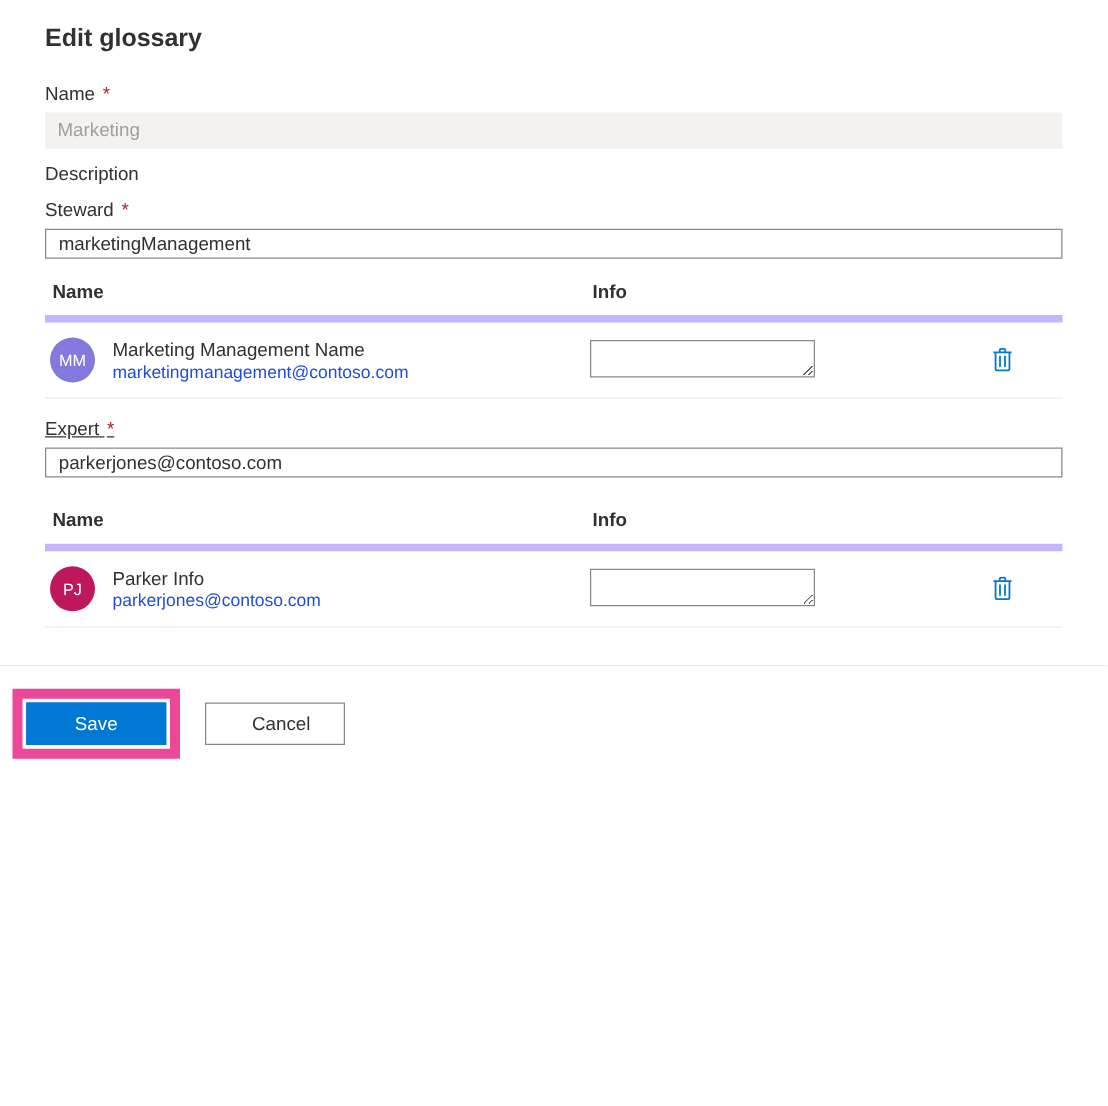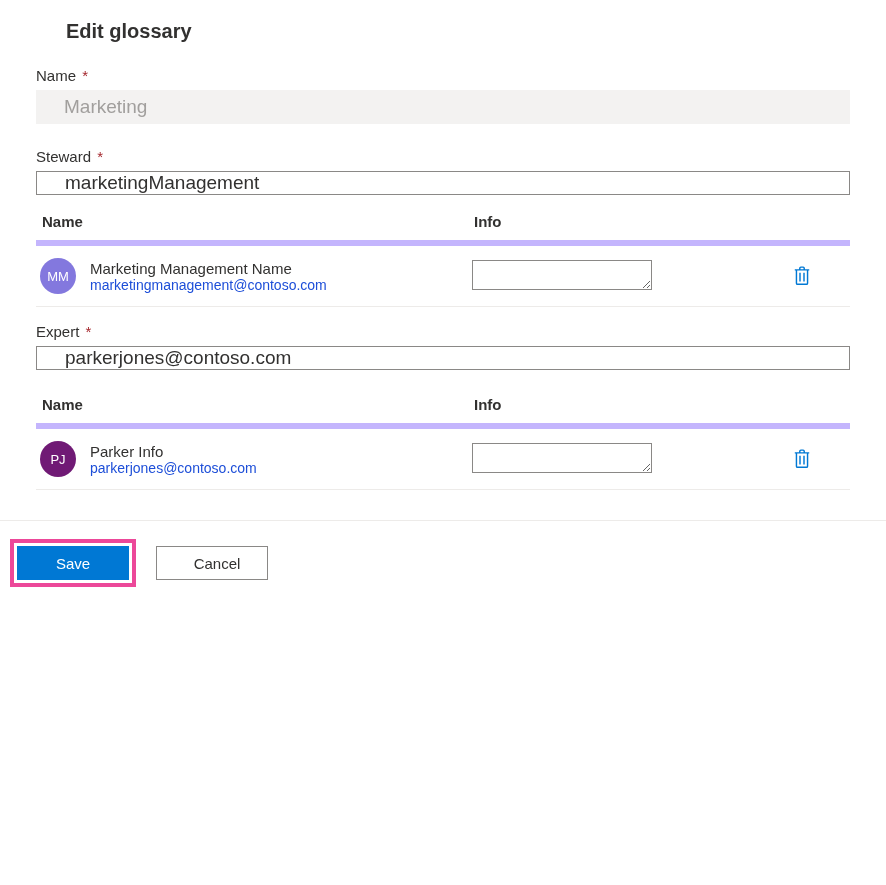--- a/index.html
+++ b/index.html
@@ -10,36 +10,35 @@
       background: #fff;
       width: 886px;
       padding: 0;
     }
     .panel { padding: 20px 36px 0 36px; }
     .title {
       font-size: 20px;
       font-weight: 600;
       margin-bottom: 24px;
       color: #323130;
-      margin-left: 30px;
-    }
-    .field { margin-bottom: 24px; }
+    }
+    .field { margin-bottom: 12px; }
     .label {
       font-size: 15px;
       font-weight: 400;
       color: #323130;
       margin-bottom: 6px;
       display: block;
     }
     .req { color: #a4262c; margin-left: 2px; }
     .text-input, .textarea, .search-input {
       width: 100%;
       font-family: inherit;
-      font-size: 19px;
-      padding: 6px 28px;
+      font-size: 15px;
+      padding: 6px 10px;
       border: 1px solid #8a8886;
       background: #fff;
       color: #323130;
       outline: none;
     }
     .text-input[readonly] {
       background: #f3f2f1;
       border: none;
       color: #a19f9d;
     }
@@ -89,52 +88,53 @@
       margin: 0 auto;
     }
     .trash-btn svg { width: 18px; height: 20px; }
     .footer {
       border-top: 1px solid #edebe9;
       padding: 18px 10px;
       margin-top: 30px;
       display: flex; align-items: center; gap: 20px;
     }
     .highlight-box {
-      border: 4px solid #ec4899;
+      border: 8px solid #ec4899;
       padding: 3px;
       display: inline-flex;
     }
     .btn {
       font-family: inherit; font-size: 15px;
       height: 34px; min-width: 112px;
       padding: 0 18px;
       cursor: pointer;
     }
     .btn-primary {
       background: #0078d4; color: #fff; border: 1px solid #0078d4;
     }
     .btn-default {
       background: #fff; color: #323130; border: 1px solid #8a8886; padding-left: 28px;
     }
-    .section-gap { margin-top: 16px; }
+    .section-gap { margin-top: 16px; text-decoration: underline; }
   </style>
 </head>
 <body>
 
 <div class="panel">
   <h1 class="title">Edit glossary</h1>
 
   <div class="field">
     <label class="label">
       <span>Name</span> <span class="req">*</span>
     </label>
     <input type="text" readonly="" class="text-input" value="Marketing" style="">
   </div>
 
   <div class="field">
+    <label class="label">Description</label>
   </div>
 
   <div class="field" style="margin-bottom:8px;">
     <label class="label">
       <span>Steward</span> <span class="req">*</span>
     </label>
     <input type="text" class="search-input" value="marketingManagement" style="">
   </div>
   <div class="table-hdr">
     <div class="col-name">Name</div>
@@ -170,21 +170,21 @@
     <input type="text" class="search-input" value="parkerjones@contoso.com" style="">
   </div>
   <div class="table-hdr" style="padding-top:18px;">
     <div class="col-name">Name</div>
     <div class="col-info">Info</div>
     <div class="col-act"></div>
   </div>
   <div class="contacts">
     <div class="row">
       <div class="col-name person">
-        <div class="avatar" style="background:#701a75">PJ</div>
+        <div class="avatar" style="background:#be185d">PJ</div>
         <div class="person-text">
           <div class="name">Parker Info</div>
           <div class="mail">parkerjones@contoso.com</div>
         </div>
       </div>
       <div class="col-info">
         <textarea class="info-box" style=""></textarea>
       </div>
       <div class="col-act">
         <button class="trash-btn">

